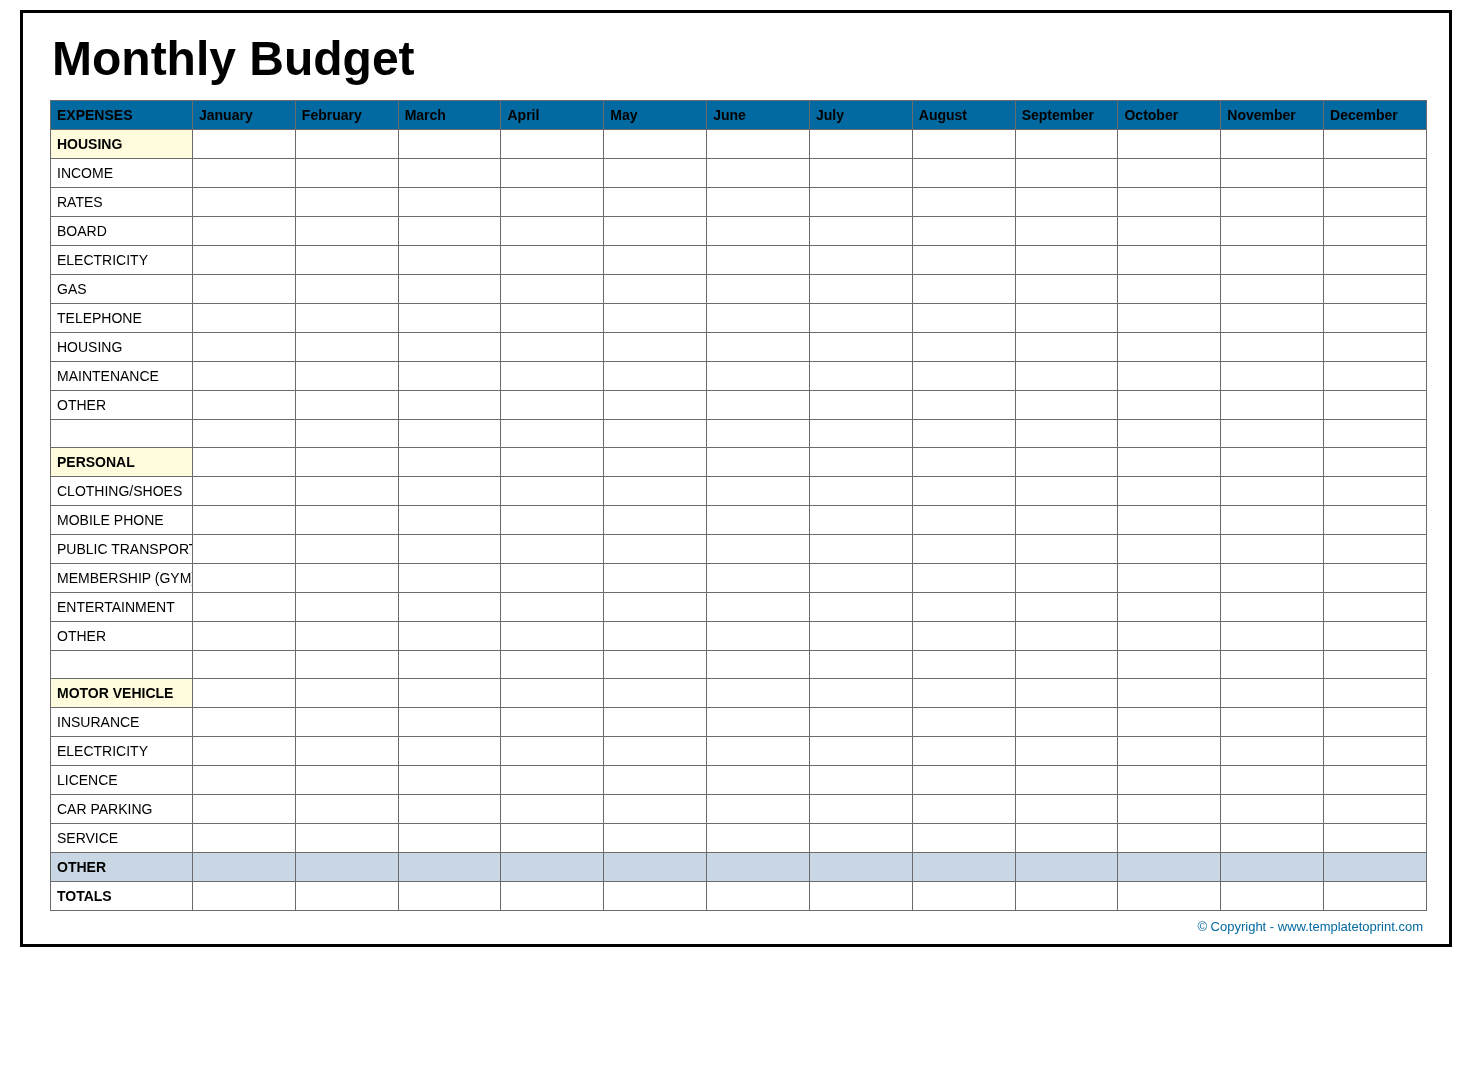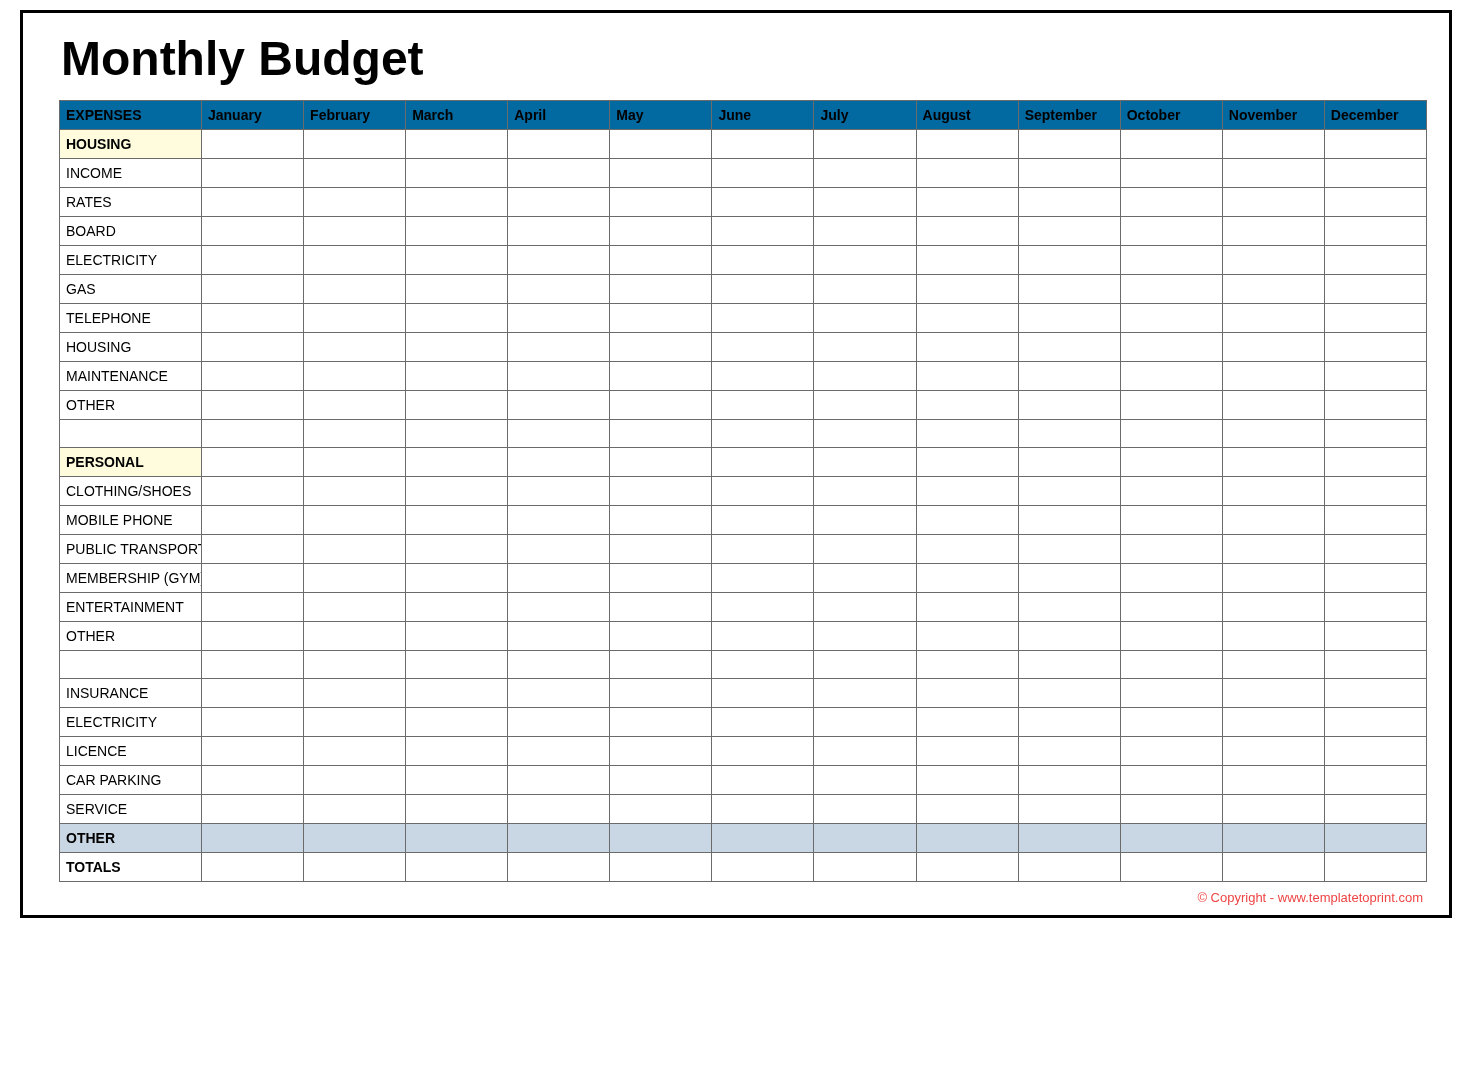--- a/index.html
+++ b/index.html
@@ -7,21 +7,21 @@
     margin: 0;
     padding: 0;
     background: #ffffff;
     font-family: Arial, Helvetica, sans-serif;
     width: 1472px;
   }
   .page {
     width: 1432px;
     margin: 10px auto 14px auto;
     border: 3px solid #000;
-    padding: 18px 22px 10px 36px;
+    padding: 18px 22px 10px 27px;
     background: #fff;
   }
   h1.title {
     font-size: 48px;
     font-weight: bold;
     margin: 0 0 14px 2px;
     letter-spacing: 0px;
   }
   table.budget {
     border-collapse: collapse;
@@ -49,21 +49,21 @@
     background: #fefcdc;
     font-weight: bold;
   }
   tr.spacer td { }
   tr.other-row td { background: #c9d6e3; font-weight: bold; }
   tr.other-row td:not(:first-child){ font-weight: normal; }
   tr.totals-row td { font-weight: bold; background:#fff; }
   .footer {
     text-align: right;
     font-size: 13px;
-    color: #ef4444;
+    color: #0369a1;
     margin: 8px 4px 0 0;
   }
 </style>
 </head>
 <body>
 
 <div class="page">
   <h1 class="title">Monthly Budget</h1>
 
   <table class="budget">
@@ -367,20 +367,35 @@
           <td></td>
           <td></td>
           <td></td>
           <td></td>
           <td></td>
           <td></td>
           <td></td>
           <td></td>
           <td></td>
         </tr>
+        <tr class="cat">
+          <td>MOTOR VEHICLE</td>
+          <td></td>
+          <td></td>
+          <td></td>
+          <td></td>
+          <td></td>
+          <td></td>
+          <td></td>
+          <td></td>
+          <td></td>
+          <td></td>
+          <td></td>
+          <td></td>
+        </tr>
         <tr>
           <td class="label">INSURANCE</td>
           <td></td>
           <td></td>
           <td></td>
           <td></td>
           <td></td>
           <td></td>
           <td></td>
           <td></td>

